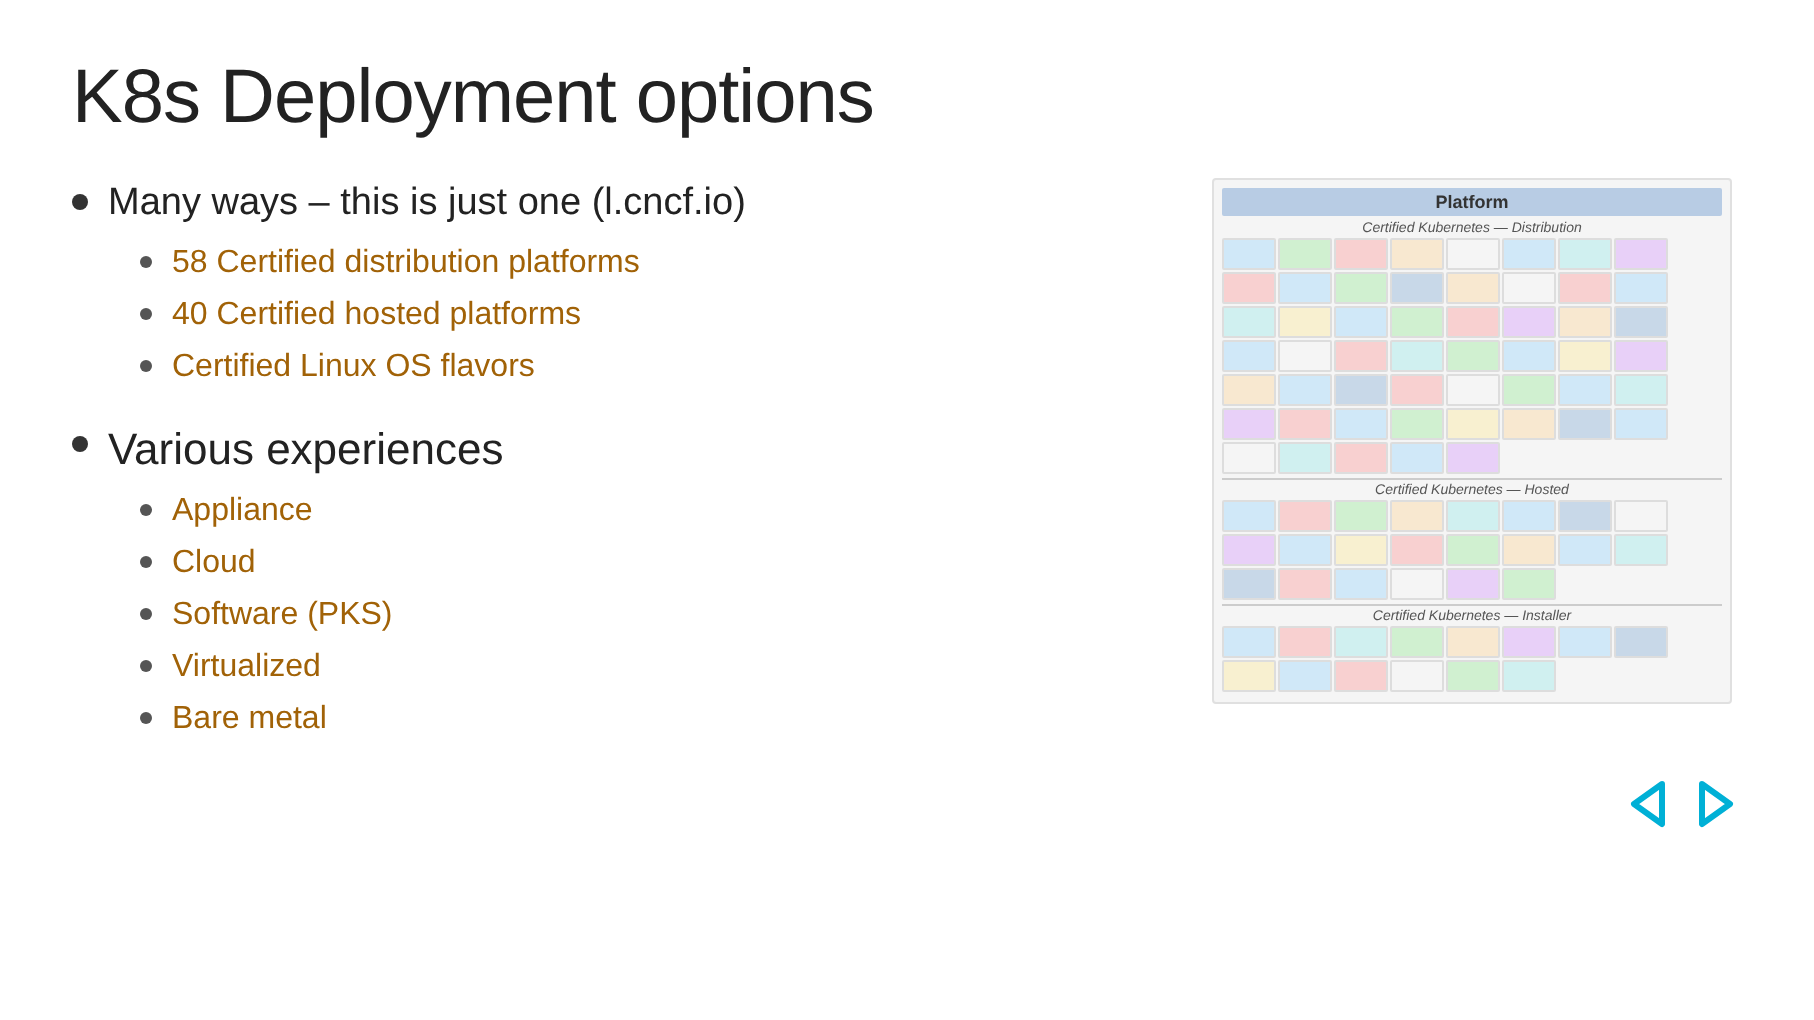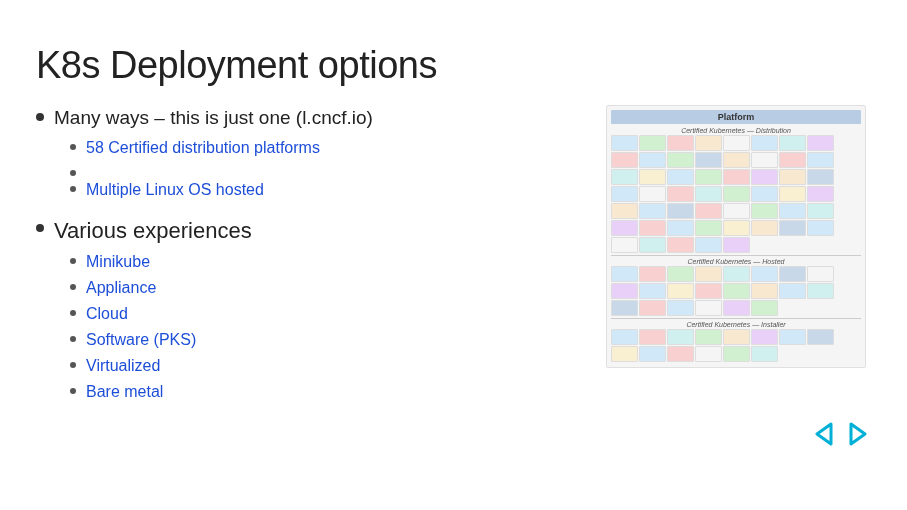--- a/index.html
+++ b/index.html
@@ -12,21 +12,21 @@
       overflow: hidden;
       position: relative;
     }
 
     .slide {
       width: 907px;
       height: 420px;
       background: #ffffff;
       display: flex;
       flex-direction: column;
-      padding: 44px 36px 20px 36px;
+      padding: 28px 36px 20px 36px;
       position: relative;
     }
 
     .title {
       font-size: 38px;
       font-weight: 300;
       color: #222222;
       margin-bottom: 18px;
       letter-spacing: -0.5px;
     }
@@ -92,21 +92,21 @@
       width: 6px;
       height: 6px;
       background: #555;
       border-radius: 50%;
       margin-top: 8px;
       flex-shrink: 0;
     }
 
     .sub-bullet-text {
       font-size: 16px;
-      color: #1d4ed8;
+      color: #a16207;
       line-height: 1.5;
     }
 
     .right-panel {
       width: 270px;
       flex-shrink: 0;
       display: flex;
       flex-direction: column;
       align-items: center;
     }
@@ -227,38 +227,35 @@
           <div class="bullet-dot"></div>
           <span class="main-bullet-text">Many ways – this is just one (l.cncf.io)</span>
         </div>
         <div class="sub-bullets">
           <div class="sub-bullet">
             <div class="sub-bullet-dot"></div>
             <span class="sub-bullet-text">58 Certified distribution platforms</span>
           </div>
           <div class="sub-bullet">
             <div class="sub-bullet-dot"></div>
-          </div>
-          <div class="sub-bullet">
-            <div class="sub-bullet-dot"></div>
-            <span class="sub-bullet-text">Multiple Linux OS hosted</span>
+            <span class="sub-bullet-text">40 Certified hosted platforms</span>
+          </div>
+          <div class="sub-bullet">
+            <div class="sub-bullet-dot"></div>
+            <span class="sub-bullet-text">Certified Linux OS flavors</span>
           </div>
         </div>
       </div>
 
       <div class="bullet-section">
         <div class="main-bullet">
           <div class="bullet-dot"></div>
           <span class="main-bullet-text large">Various experiences</span>
         </div>
         <div class="sub-bullets">
-          <div class="sub-bullet">
-            <div class="sub-bullet-dot"></div>
-            <span class="sub-bullet-text">Minikube</span>
-          </div>
           <div class="sub-bullet">
             <div class="sub-bullet-dot"></div>
             <span class="sub-bullet-text">Appliance</span>
           </div>
           <div class="sub-bullet">
             <div class="sub-bullet-dot"></div>
             <span class="sub-bullet-text">Cloud</span>
           </div>
           <div class="sub-bullet">
             <div class="sub-bullet-dot"></div>

